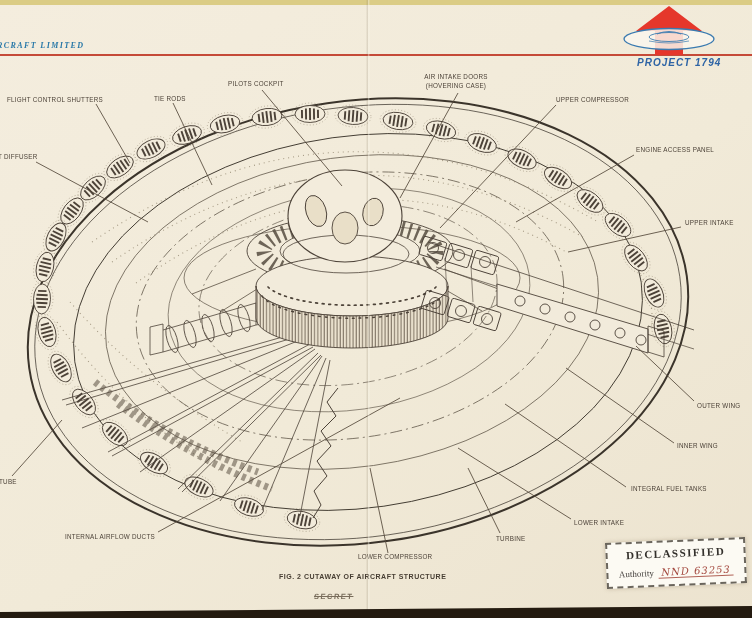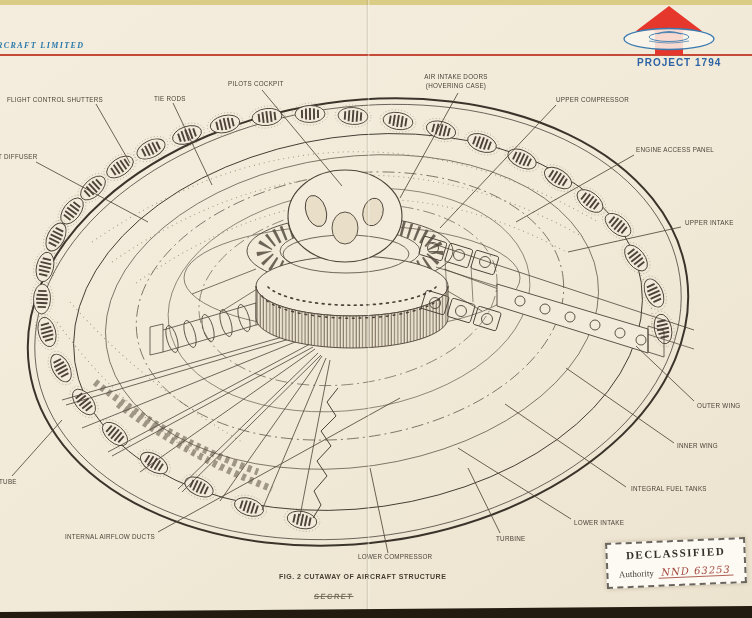--- a/index.html
+++ b/index.html
@@ -12,21 +12,21 @@
   .company{
     position:absolute;left:-3px;top:41px;
     font-family:"Liberation Serif", serif;
     font-style:italic;font-weight:bold;font-size:8px;letter-spacing:1.4px;
     color:#2878a8;
   }
   .red-rule{position:absolute;left:0;top:54px;width:752px;height:2px;background:#c54a38;}
   .logo{position:absolute;left:616px;top:3px;}
   .project{
     position:absolute;left:637px;top:57px;width:110px;
-    font-weight:bold;font-size:10px;letter-spacing:1px;color:#2e64a5;
+    font-weight:bold;font-size:10px;letter-spacing:1px;color:#2e64a5;font-style:italic;
   }
   .drawing{position:absolute;left:0;top:0;}
   .callout{
     position:absolute;font-size:6.3px;letter-spacing:0.25px;color:#4c4238;
     white-space:nowrap;line-height:1.4;
   }
   .callout.two-line{white-space:pre-line;text-align:center;}
   .caption{
     position:absolute;left:279px;top:573px;
     font-size:7px;font-weight:bold;letter-spacing:0.5px;color:#473e33;white-space:nowrap;

